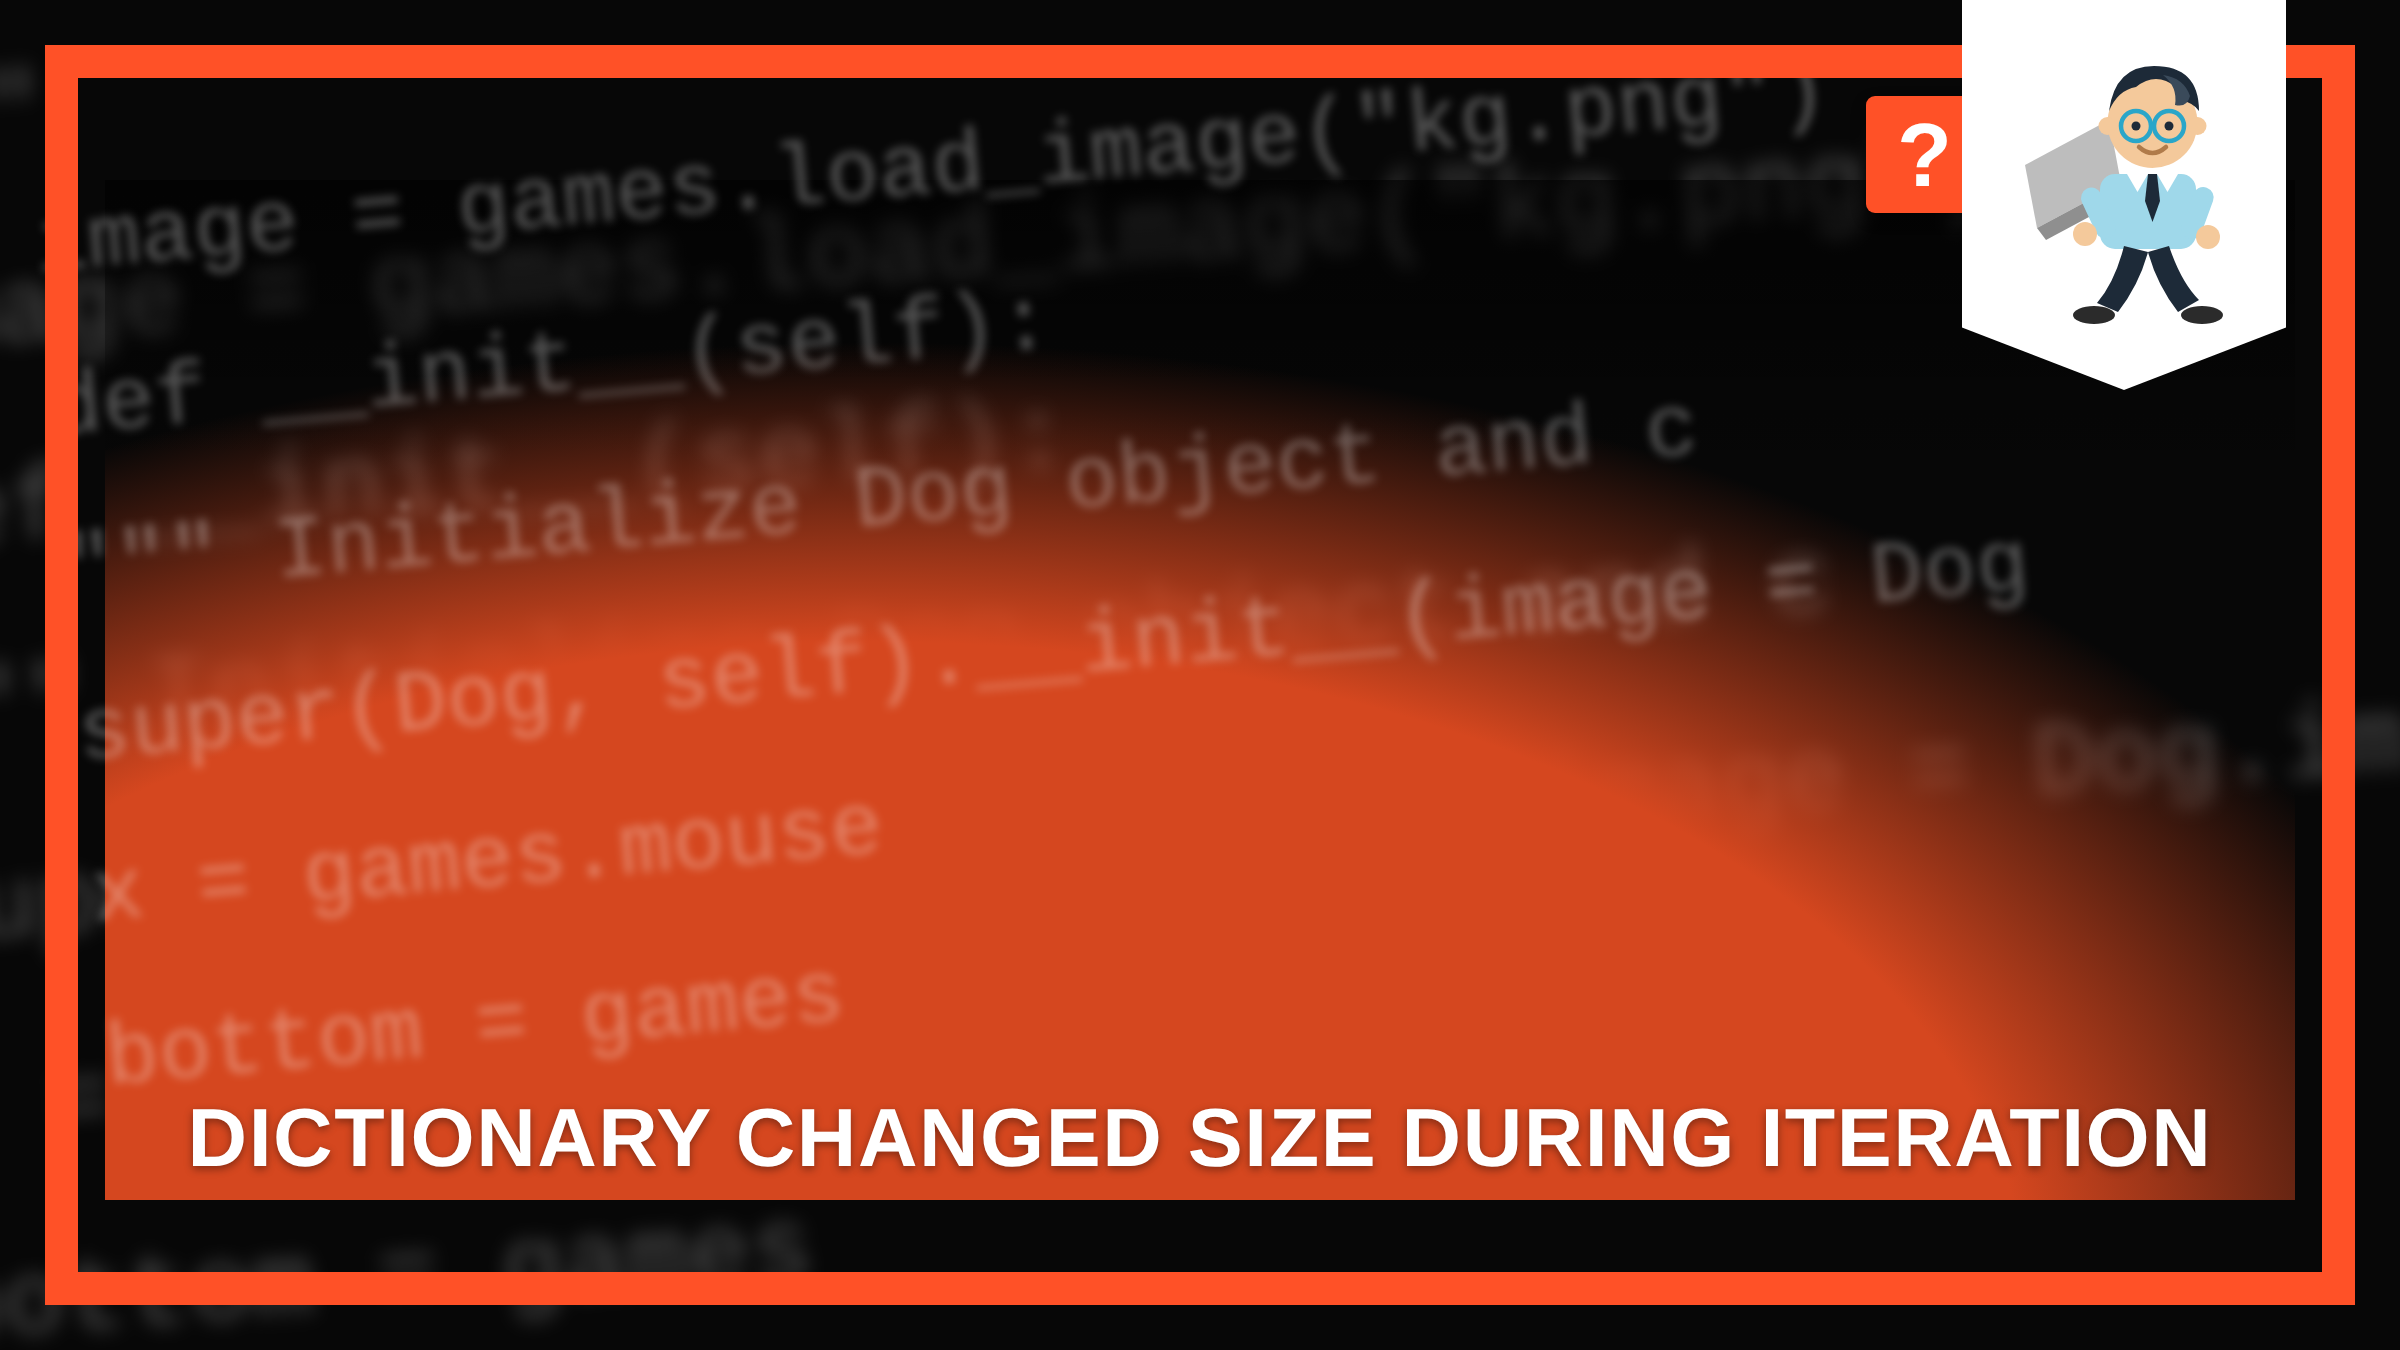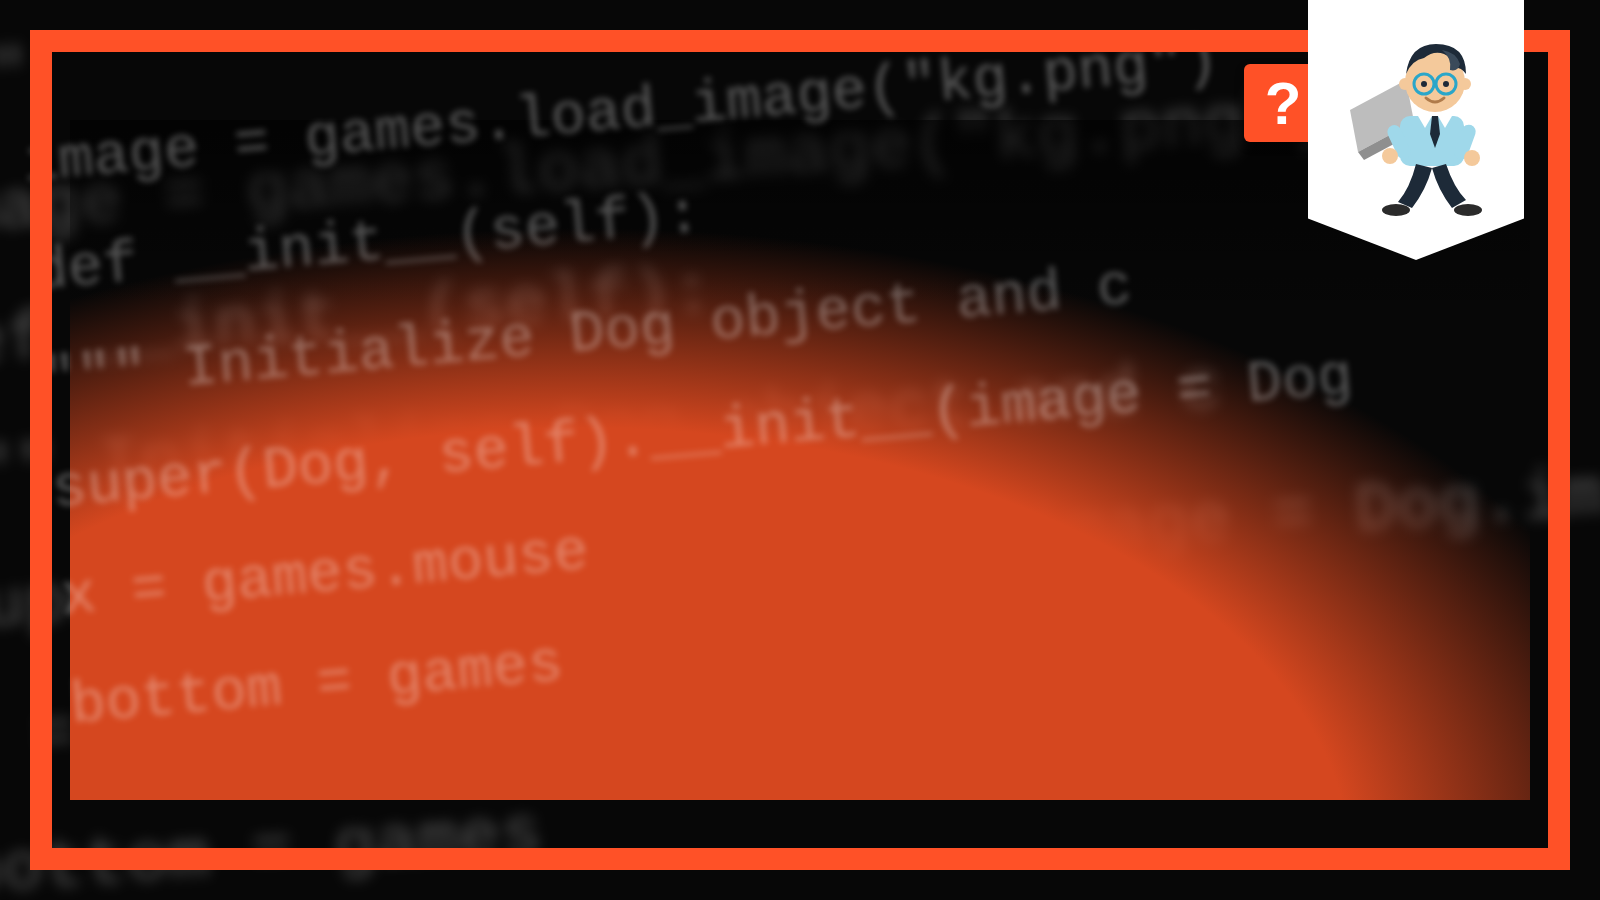--- a/index.html
+++ b/index.html
@@ -160,20 +160,21 @@
       <div class="line">def __init__(self):</div>
       <div class="line">    """ Initialize Dog object and c</div>
       <div class="line">    super(Dog, self).__init__(image = Dog</div>
       <div class="line">                              x = games.mouse</div>
       <div class="line">                              bottom = games</div>
     </div>
   </div>
 
   <div class="frame"></div>
 
+  <div class="headline">DICTIONARY CHANGED SIZE DURING ITERATION</div>
 
   <div class="speech">?</div>
 
   <div class="badge">
     <div class="mascot">
       <svg viewBox="0 0 140 190" width="140" height="190">
 
         <g transform="translate(-6,40)">
           <polygon points="10,40 66,10 74,52 18,82" fill="#bdbdbd"></polygon>
           <polygon points="18,82 74,52 80,60 24,90" fill="#8f8f8f"></polygon>

